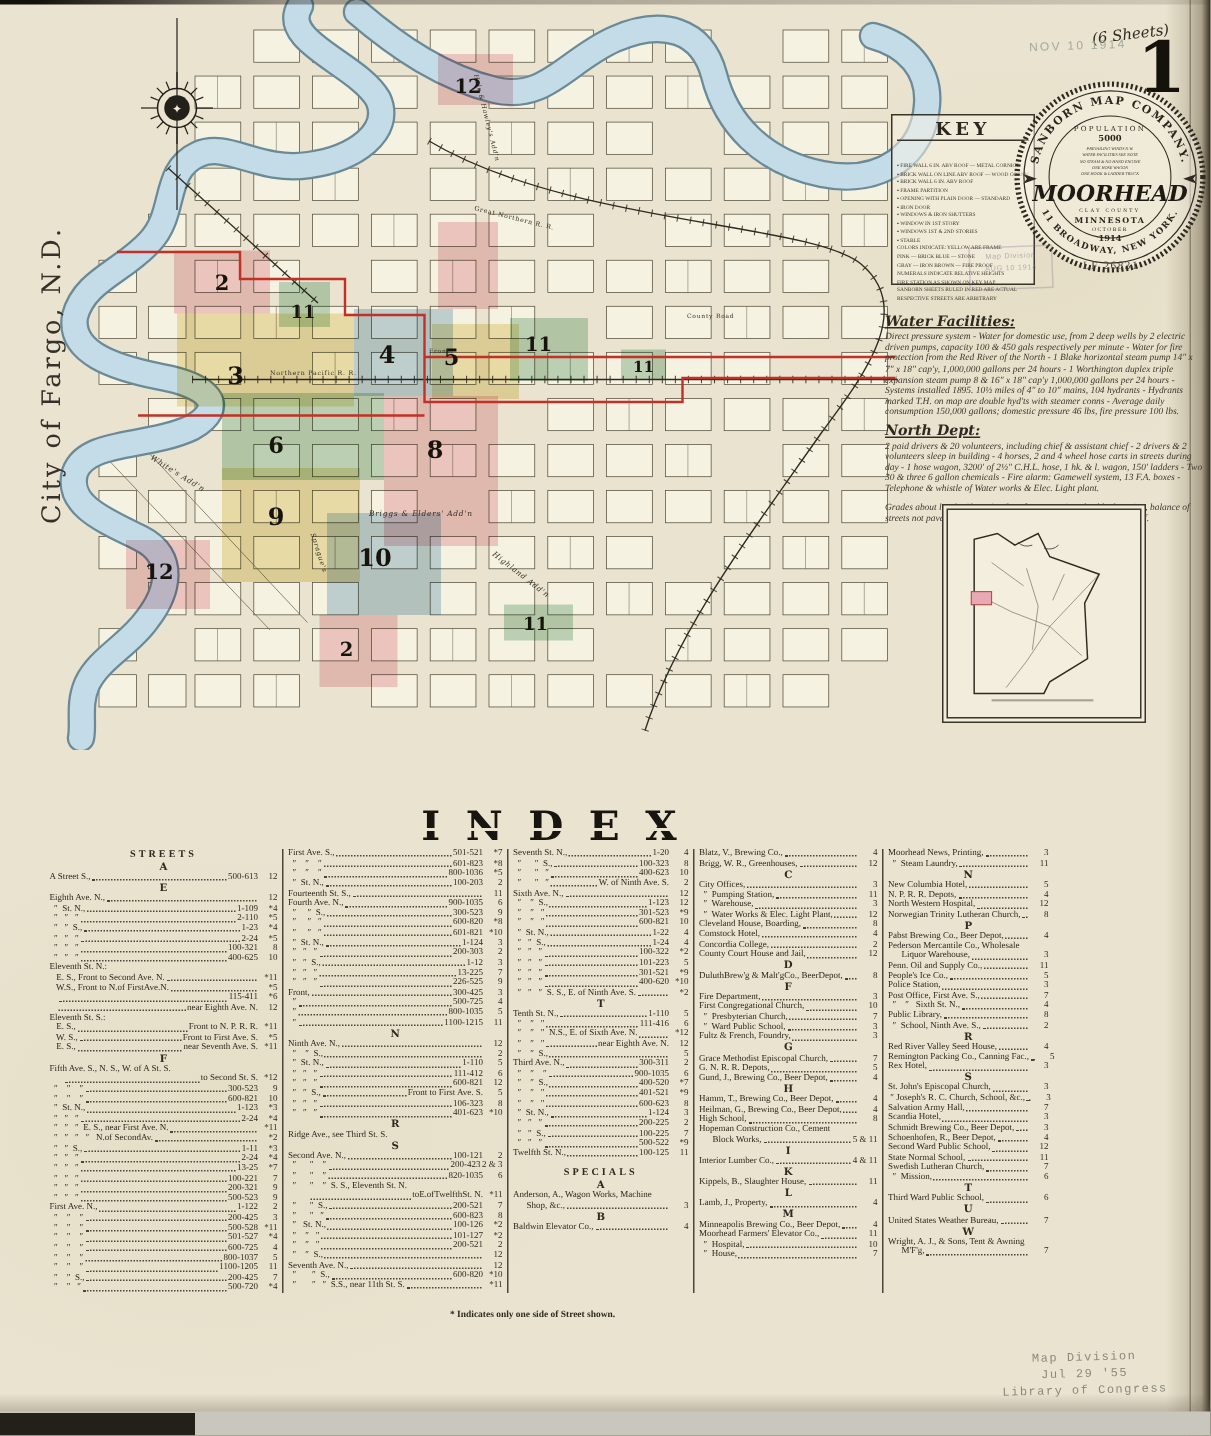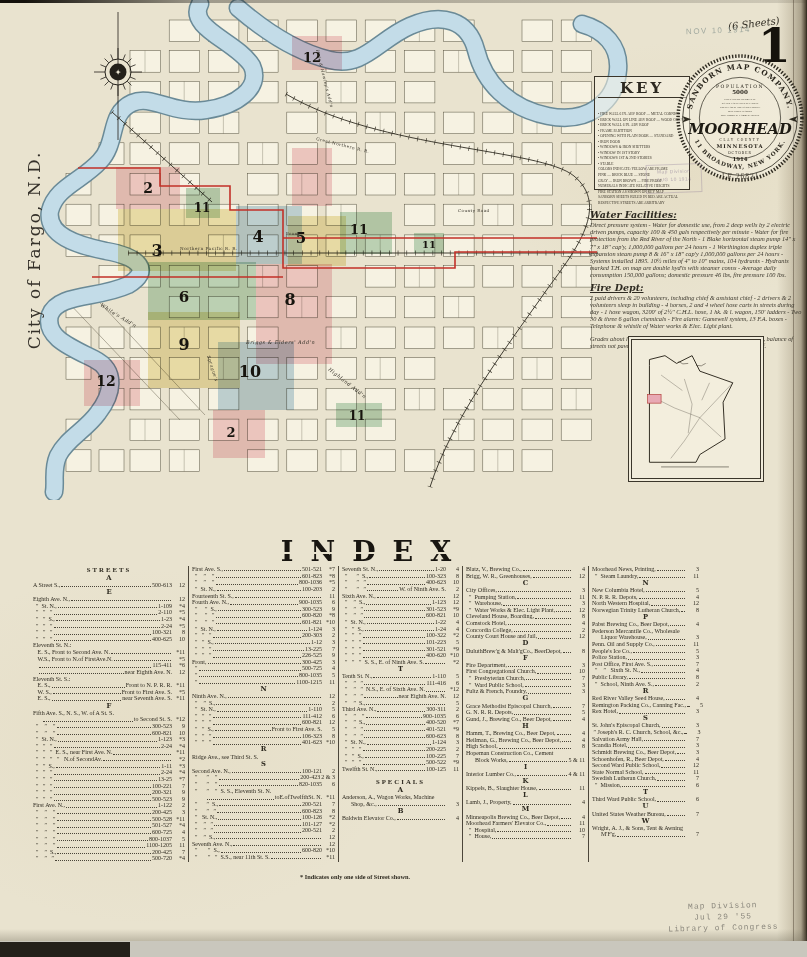--- a/index.html
+++ b/index.html
@@ -28,21 +28,21 @@
   .date-stamp{position:absolute;left:686px;top:26px;font-family:"Liberation Sans",sans-serif;
     font-size:8px;letter-spacing:1.5px;color:#96a098;opacity:.85;transform:rotate(-2deg);}
   .accession{position:absolute;left:722px;top:172px;font-size:7.5px;letter-spacing:1px;color:#4a453a;}
   .faint-stamp{position:absolute;left:646px;top:164px;width:54px;height:24px;
     border:1px solid rgba(130,110,145,.30);transform:rotate(-2deg);text-align:center;
     font-size:4.8px;line-height:8px;padding-top:3px;color:rgba(120,100,135,.48);
     font-family:"Liberation Sans",sans-serif;letter-spacing:.5px;}
 
   .key-box{position:absolute;left:594px;top:76px;width:96px;height:114px;
     border:1px solid #3a352a;background:rgba(248,244,230,.55);padding:2px 3px;box-sizing:border-box;}
-  .key-title{text-align:center;font-weight:bold;font-size:15px;letter-spacing:3px;
+  .key-title{text-align:center;font-weight:bold;font-size:12px;letter-spacing:3px;
     font-family:"DejaVu Serif",serif;border-bottom:1px solid #3a352a;margin-bottom:14px;}
   .key-line{font-size:3.6px;line-height:5.55px;color:#3c362b;white-space:nowrap;overflow:hidden;}
 
   .seal{position:absolute;left:674px;top:52px;}
 
   .notes{position:absolute;left:590px;top:194px;width:212px;color:#3a362c;margin-top:12px;}
   .note-heading{font-family:"DejaVu Serif",serif;font-style:italic;font-weight:bold;
     font-size:9.5px;text-decoration:underline;margin:3px 0 1px 0;color:#2e2a21;}
   .note-body{font-style:italic;font-size:6.3px;line-height:7.2px;text-align:left;}
   .note-body.grades{margin-top:5px;}
@@ -439,21 +439,21 @@
 
   <div class="accession">LF 26831</div>
   <div class="faint-stamp">
     <div>Map Division</div>
     <div>AUG 10 1914</div>
   </div>
 
   <div class="notes">
     <div class="note-heading">Water Facilities:</div>
     <div class="note-body">Direct pressure system - Water for domestic use, from 2 deep wells by 2 electric driven pumps, capacity 100 &amp; 450 gals respectively per minute - Water for fire protection from the Red River of the North - 1 Blake horizontal steam pump 14″ x 7″ x 18″ cap'y, 1,000,000 gallons per 24 hours - 1 Worthington duplex triple expansion steam pump 8 &amp; 16″ x 18″ cap'y 1,000,000 gallons per 24 hours - Systems installed 1895. 10½ miles of 4″ to 10″ mains, 104 hydrants - Hydrants marked T.H. on map are double hyd'ts with steamer conns - Average daily consumption 150,000 gallons; domestic pressure 46 lbs, fire pressure 100 lbs.</div>
-    <div class="note-heading">Fire Dept:</div>
+    <div class="note-heading">North Dept:</div>
     <div class="note-body">2 paid drivers &amp; 20 volunteers, including chief &amp; assistant chief - 2 drivers &amp; 2 volunteers sleep in building - 4 horses, 2 and 4 wheel hose carts in streets during day - 1 hose wagon, 3200' of 2½″ C.H.L. hose, 1 hk. &amp; l. wagon, 150' ladders - Two 30 &amp; three 6 gallon chemicals - Fire alarm: Gamewell system, 13 F.A. boxes - Telephone &amp; whistle of Water works &amp; Elec. Light plant.</div>
     <div class="note-body grades">Grades about level - About 8 miles of concrete &amp; cedar block paving, balance of streets not paved - Public lights: electric. Police Dept: 8 men &amp; chief.</div>
   </div>
 
   <div class="inset">
     <div class="inset-inner">
       <svg width="126" height="136" viewBox="0 0 130 140">
         <path d="M18,26 L18,126 L66,126 L70,118 L96,102 L94,64 L104,44 L70,32 L62,16 L46,24 L34,16 L18,20 Z" fill="#f3eedd" stroke="#2f2a20" stroke-width="1"></path>
         <path d="M104,44 L70,80 L54,104 L40,122 M70,80 L92,100 M70,80 L44,70 L24,60 M54,40 L62,66 L58,96 M30,36 L52,52 M80,44 L72,62" stroke="#4a443a" stroke-width="0.5" fill="none" opacity="0.7"></path>
         <path d="M48,22 q4,4 10,2 M66,26 q6,2 10,-2" stroke="#4a443a" stroke-width="0.6" fill="none"></path>

